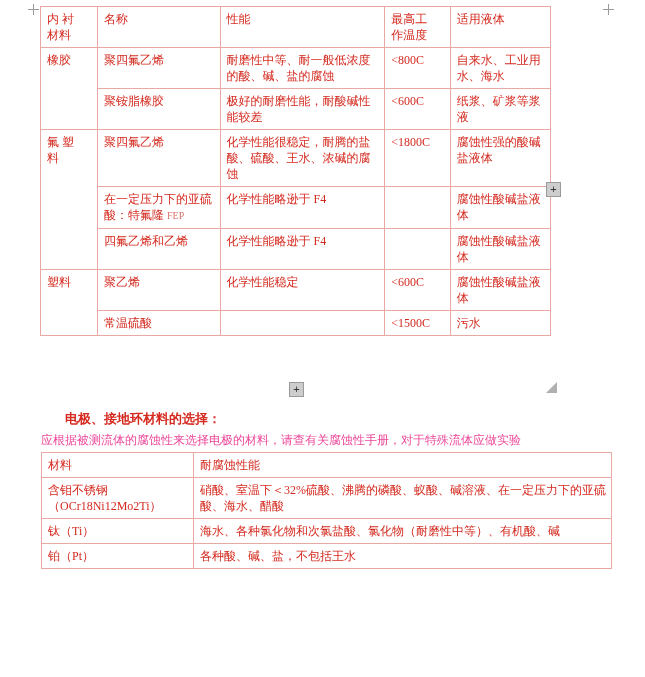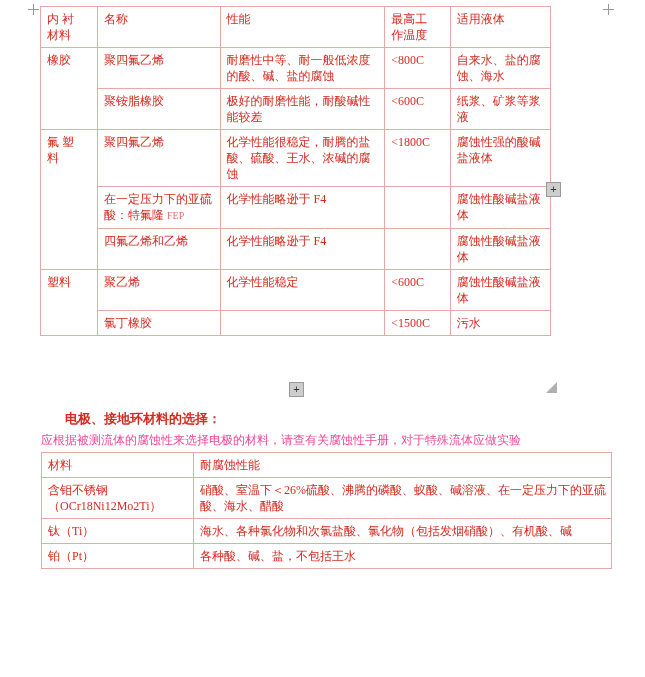--- a/index.html
+++ b/index.html
@@ -165,21 +165,21 @@
             <div>作温度</div>
           </td>
           <td>适用液体</td>
         </tr>
 
         <tr>
           <td class="cat-cell" rowspan="2">橡胶</td>
           <td>聚四氟乙烯</td>
           <td>耐磨性中等、耐一般低浓度的酸、碱、盐的腐蚀</td>
           <td>&lt;800C</td>
-          <td>自来水、盐的腐蚀、海水</td>
+          <td>自来水、工业用水、海水</td>
         </tr>
 
         <tr>
           <td>聚铵脂橡胶</td>
           <td>极好的耐磨性能，耐酸碱性能较差</td>
           <td>&lt;600C</td>
           <td>纸浆、矿浆等浆液</td>
         </tr>
 
         <tr>
@@ -212,21 +212,21 @@
 
         <tr>
           <td class="cat-cell" rowspan="2">塑料</td>
           <td>聚乙烯</td>
           <td>化学性能稳定</td>
           <td>&lt;600C</td>
           <td>腐蚀性酸碱盐液体</td>
         </tr>
 
         <tr>
-          <td>氯丁橡胶</td>
+          <td>常温硫酸</td>
           <td></td>
           <td>&lt;1500C</td>
           <td>污水</td>
         </tr>
       </tbody>
     </table>
   </div>
 
   <div class="handle-plus handle-right">+</div>
   <div class="handle-plus handle-bottom">+</div>
@@ -244,25 +244,25 @@
       <tbody>
         <tr>
           <td>材料</td>
           <td>耐腐蚀性能</td>
         </tr>
         <tr>
           <td>
             <div>含钼不锈钢</div>
             <div>（OCr18Ni12Mo2Ti）</div>
           </td>
-          <td>硝酸、室温下＜26%硫酸、沸腾的磷酸、蚁酸、碱溶液、在一定压力下的亚硫酸、海水、醋酸</td>
+          <td>硝酸、室温下＜32%硫酸、沸腾的磷酸、蚁酸、碱溶液、在一定压力下的亚硫酸、海水、醋酸</td>
         </tr>
         <tr>
           <td>钛（Ti）</td>
-          <td>海水、各种氯化物和次氯盐酸、氯化物（包括发烟硝酸）、有机酸、碱</td>
+          <td>海水、各种氯化物和次氯盐酸、氯化物（耐磨性中等）、有机酸、碱</td>
         </tr>
         <tr>
           <td>铂（Pt）</td>
           <td>各种酸、碱、盐，不包括王水</td>
         </tr>
       </tbody>
     </table>
   </div>
 
 </div>

